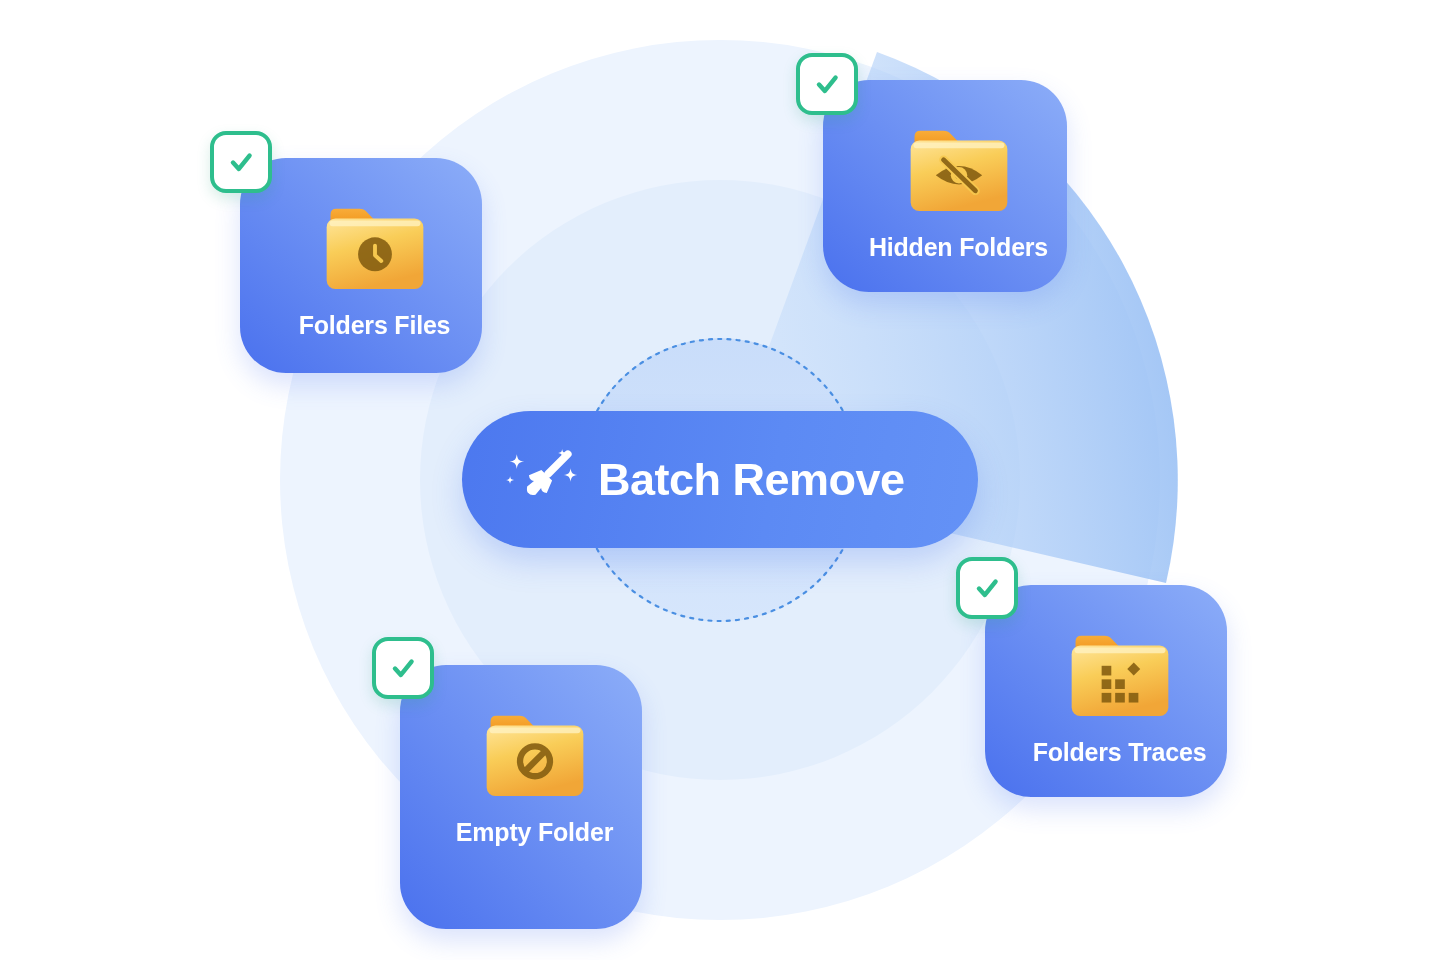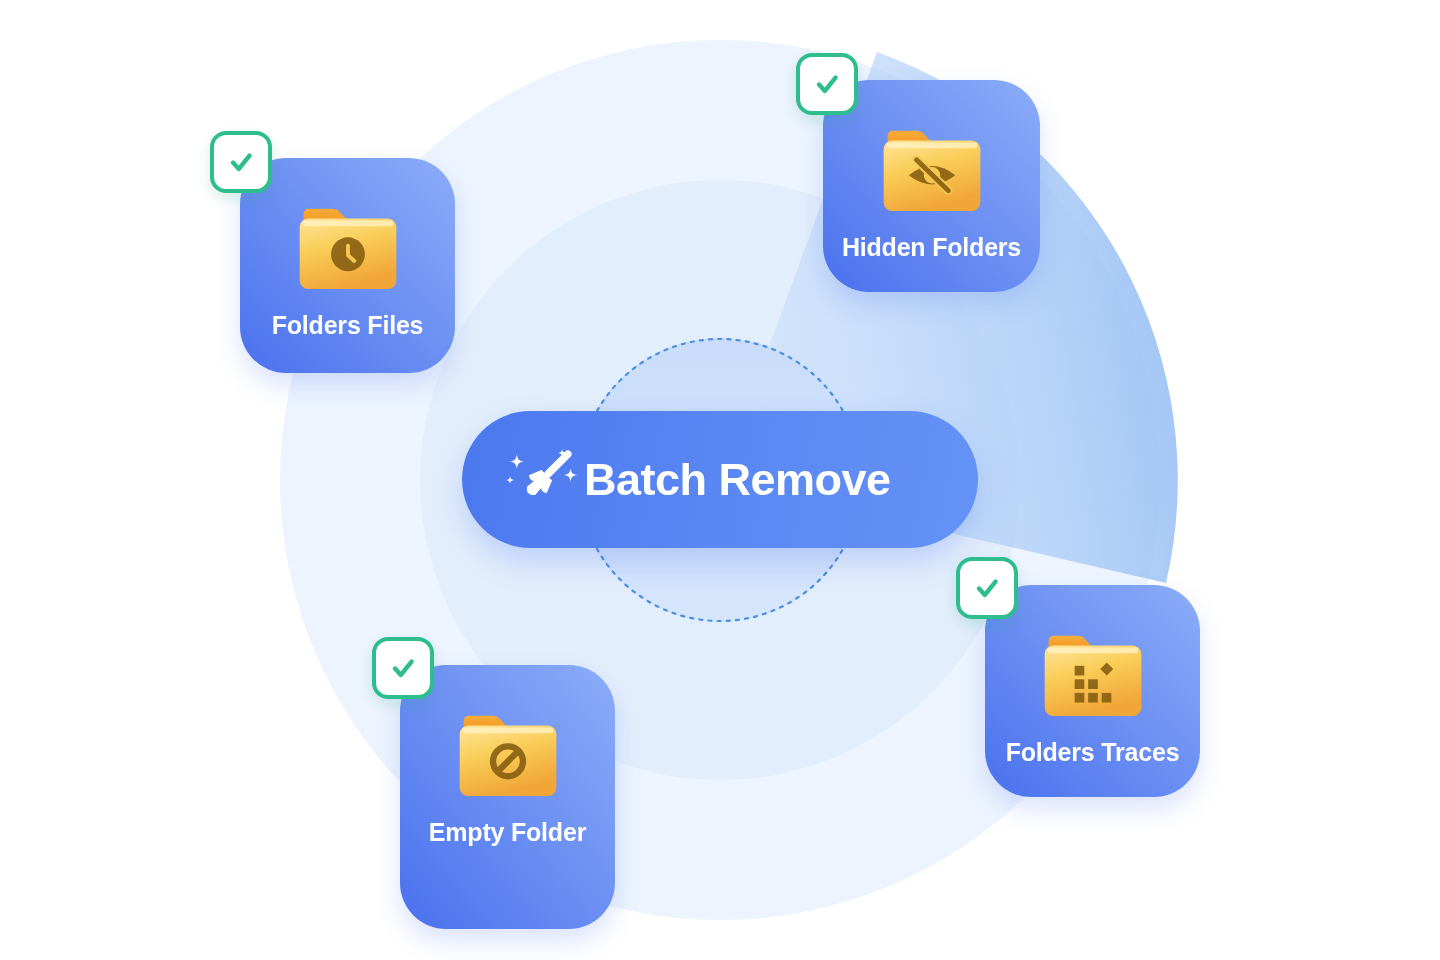--- a/index.html
+++ b/index.html
@@ -21,28 +21,28 @@
   .pill{
     position:absolute;left:462px;top:411px;width:516px;height:137px;
     border-radius:69px;display:flex;align-items:center;
     background:linear-gradient(100deg,#4C78EF 0%,#5C8AF4 60%,#6492F6 100%);
     box-shadow:0 14px 30px rgba(76,120,239,0.25);
     cursor:pointer;
   }
   .pill .broom{margin-left:38px;flex:0 0 auto;}
   .pill-label{
     color:#ffffff;font-size:45px;font-weight:700;letter-spacing:-0.5px;
-    margin-left:0;white-space:nowrap;
+    margin-left:14px;white-space:nowrap;
   }
   
   .card{
     position:absolute;border-radius:46px;
     background:linear-gradient(to bottom left,#8CADF8 0%,#4A71EE 100%);
     box-shadow:0 12px 26px rgba(74,113,238,0.20);
-    display:flex;flex-direction:column;align-items:center;cursor:pointer;
+    display:flex;flex-direction:column;align-items:center;cursor:pointer;padding-left:27px;
   }
   .card .folder{margin-top:44px;}
   .card-label{
     color:#ffffff;font-size:25px;font-weight:700;letter-spacing:-0.2px;
     margin-top:18px;white-space:nowrap;
   }
   .card--leftover{left:240px;top:158px;width:215px;height:215px;}
   .card--hidden  {left:823px;top:80px; width:217px;height:212px;}
   .card--empty   {left:400px;top:665px;width:215px;height:264px;}
   .card--registry{left:985px;top:585px;width:215px;height:212px;}

